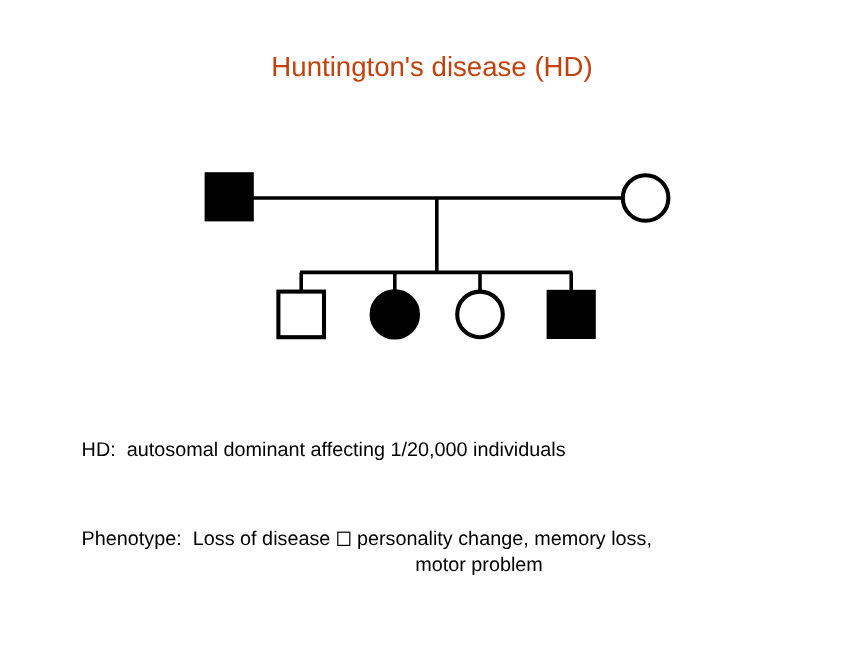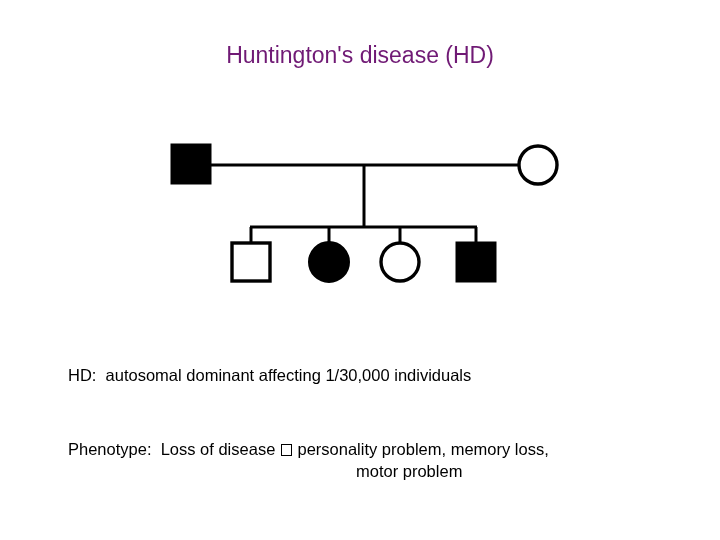--- a/index.html
+++ b/index.html
@@ -20,21 +20,21 @@
   }
   #title {
     position: absolute;
     left: 0;
     top: 42px;
     width: 720px;
     text-align: center;
     font-size: 23px;
     line-height: 27px;
     letter-spacing: 0px;
-    color: #701a75;
+    color: #c2410c;
     white-space: pre;
   }
   #pedigree {
     position: absolute;
     left: 0;
     top: 0;
     width: 720px;
     height: 540px;
   }
   .textblock {
@@ -46,21 +46,21 @@
   }
   #fact-line {
     left: 68px;
     top: 364px;
   }
   #phenotype-line {
     left: 68px;
     top: 438px;
   }
   #phenotype-line-2 {
-    left: 356px;
+    left: 346px;
     top: 460px;
   }
   .tofu {
     display: inline-block;
     width: 11px;
     height: 12px;
     border: 1.6px solid #000000;
     box-sizing: border-box;
     vertical-align: -1px;
     margin: 0 1px;
@@ -91,19 +91,19 @@
 
     <rect x="232" y="243" width="38" height="38" fill="#ffffff" stroke="#000000" stroke-width="3.4"></rect>
 
     <circle cx="329" cy="262" r="19.5" fill="#000000" stroke="#000000" stroke-width="3"></circle>
 
     <circle cx="400" cy="262" r="19" fill="#ffffff" stroke="#000000" stroke-width="3.4"></circle>
 
     <rect x="457" y="243" width="38" height="38" fill="#000000" stroke="#000000" stroke-width="3"></rect>
   </svg>
 
-  <div id="fact-line" class="textblock">HD:  autosomal dominant affecting 1/30,000 individuals</div>
+  <div id="fact-line" class="textblock">HD:  autosomal dominant affecting 1/20,000 individuals</div>
 
-  <div id="phenotype-line" class="textblock"><span>Phenotype:  Loss of disease </span><span class="tofu"></span><span> personality problem, memory loss,</span></div>
+  <div id="phenotype-line" class="textblock"><span>Phenotype:  Loss of disease </span><span class="tofu"></span><span> personality change, memory loss,</span></div>
 
   <div id="phenotype-line-2" class="textblock">motor problem</div>
 
 </div>
 
 </body></html>

